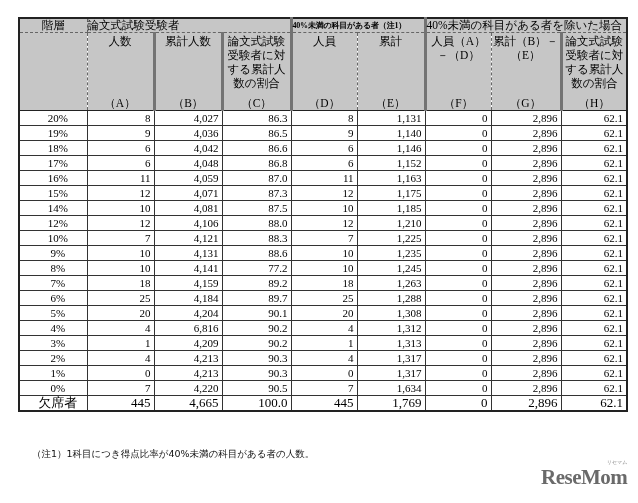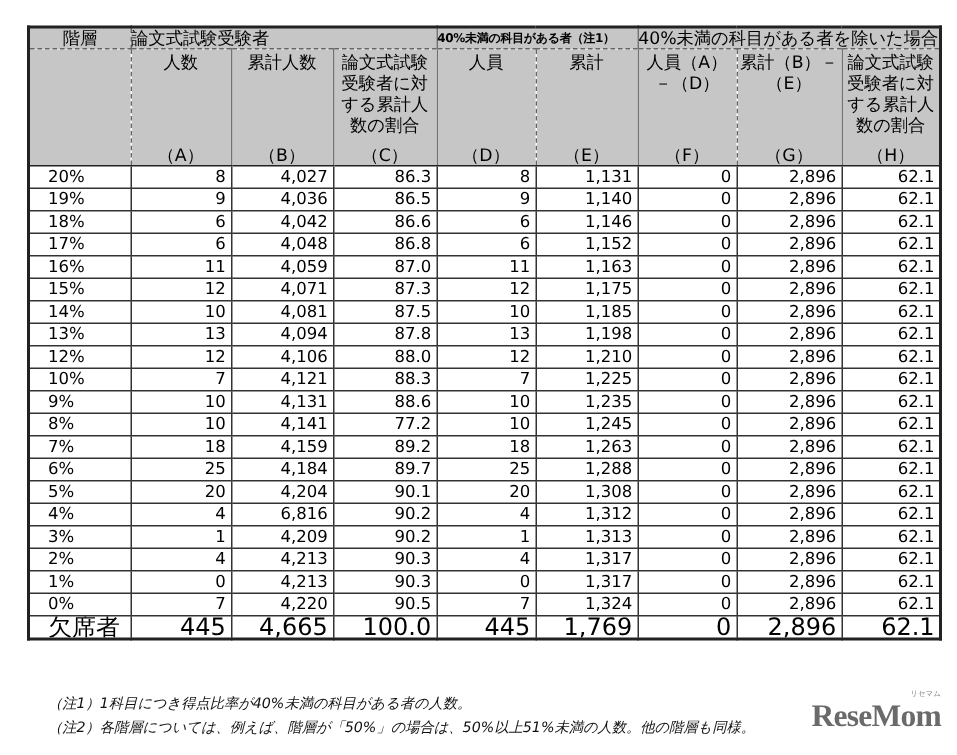--- a/index.html
+++ b/index.html
@@ -1,44 +1,44 @@
 <!DOCTYPE html>
 <html><head>
 <meta charset="utf-8">
 <style>
   html, body { margin: 0; padding: 0; background: #ffffff; }
   body { width: 638px; height: 503px; position: relative; overflow: hidden;
          font-family: "DejaVu Sans", "Liberation Sans", sans-serif; color: #000; }
   table.grid { position: absolute; left: 18px; top: 17px; border-collapse: collapse;
-               table-layout: fixed; width: 608px; border: 2px solid #222; }
+               table-layout: fixed; width: 608px; border: 2px solid #222; font-family: Liberation Serif, serif; }
   table.grid col.c0 { width: 68px; }
   table.grid col.c1 { width: 67px; }
   table.grid col.c2 { width: 68px; }
   table.grid col.c3 { width: 69px; }
   table.grid col.c4 { width: 66px; }
   table.grid col.c5 { width: 68px; }
   table.grid col.c6 { width: 66px; }
   table.grid col.c7 { width: 70px; }
   table.grid col.c8 { width: 66px; }
   th { background: #c6c6c6; font-weight: normal; padding: 0; vertical-align: top;
        border-left: 1px dashed #666; border-right: 1px dashed #666; font-size: 11px; line-height: 13px; }
   tr.h1 th { height: 13px; border-bottom: 1px dashed #666; font-size: 11.5px; text-align: left; line-height: 13px; }
   tr.h1 th.small { font-size: 8px; font-weight: bold; letter-spacing: -0.2px; }
   tr.h1 th.h-left { text-align: center; }
   tr.h2 th { height: 77px; position: relative; text-align: center; }
   tr.h2 th .top { display: block; padding-top: 1px; font-size: 11.5px; line-height: 14px; }
   tr.h2 th .bot { position: absolute; left: 0; right: 0; bottom: 0; text-align: center; font-size: 11.5px; line-height: 13px; }
-  th.solid-l { border-left: 1px solid #737373; }
+  th.solid-l { border-left: 3px solid #737373; }
   tr.h2 th { border-bottom: 1px solid #222; margin-left: 37px; }
   td { height: 14px; padding: 0 3px 0 2px; font-size: 11px; line-height: 14px;
        border-bottom: 1px solid #333; border-left: 1px solid #333; border-right: 1px solid #333;
        text-align: right; white-space: nowrap; overflow: hidden; }
-  td.lvl { text-align: left; padding-left: 12px; }
-  tr.absent td { font-size: 16px; margin-top: 46px; }
-  .notes { position: absolute; left: 32px; top: 462px; font-size: 9.5px; line-height: 16px; color: #111; font-style: italic; }
+  td.lvl { text-align: center; padding-left: 12px; }
+  tr.absent td { font-size: 13px; margin-top: 46px; }
+  .notes { position: absolute; left: 32px; top: 446px; font-size: 9.5px; line-height: 16px; color: #111; }
   .logo { position: absolute; left: 541px; top: 465px; font-family: Liberation Serif, serif;
           font-weight: bold; font-size: 21px; color: #6a6a6a; letter-spacing: -0.5px; }
   .logo .kana { position: absolute; right: 0px; top: -6px; font-size: 5px; font-weight: normal; color: #888; letter-spacing: 0; }
 </style>
 </head>
 <body>
 
 <table class="grid">
   <colgroup>
     <col class="c0">
@@ -169,31 +169,20 @@
         <td>10</td>
         <td>4,081</td>
         <td>87.5</td>
         <td>10</td>
         <td>1,185</td>
         <td>0</td>
         <td>2,896</td>
         <td>62.1</td>
       </tr>
       <tr>
-        <td class="lvl">13%</td>
-        <td>13</td>
-        <td>4,094</td>
-        <td>87.8</td>
-        <td>13</td>
-        <td>1,198</td>
-        <td>0</td>
-        <td>2,896</td>
-        <td>62.1</td>
-      </tr>
-      <tr>
         <td class="lvl">12%</td>
         <td>12</td>
         <td>4,106</td>
         <td>88.0</td>
         <td>12</td>
         <td>1,210</td>
         <td>0</td>
         <td>2,896</td>
         <td>62.1</td>
       </tr>
@@ -306,40 +295,39 @@
         <td>0</td>
         <td>2,896</td>
         <td>62.1</td>
       </tr>
       <tr>
         <td class="lvl">0%</td>
         <td>7</td>
         <td>4,220</td>
         <td>90.5</td>
         <td>7</td>
-        <td>1,324</td>
+        <td>1,634</td>
         <td>0</td>
         <td>2,896</td>
         <td>62.1</td>
       </tr>
       <tr class="absent">
         <td class="lvl">欠席者</td>
         <td>445</td>
         <td>4,665</td>
         <td>100.0</td>
         <td>445</td>
         <td>1,769</td>
         <td>0</td>
         <td>2,896</td>
         <td>62.1</td>
       </tr>
     </tbody>
 </table>
 
 <div class="notes">
   <div>（注1）1科目につき得点比率が40%未満の科目がある者の人数。</div>
-  <div>（注2）各階層については、例えば、階層が「50%」の場合は、50%以上51%未満の人数。他の階層も同様。</div>
 </div>
 
 <div class="logo">
   <span>ReseMom</span>
   <span class="kana">リセマム</span>
 </div>
 
 </body></html>

